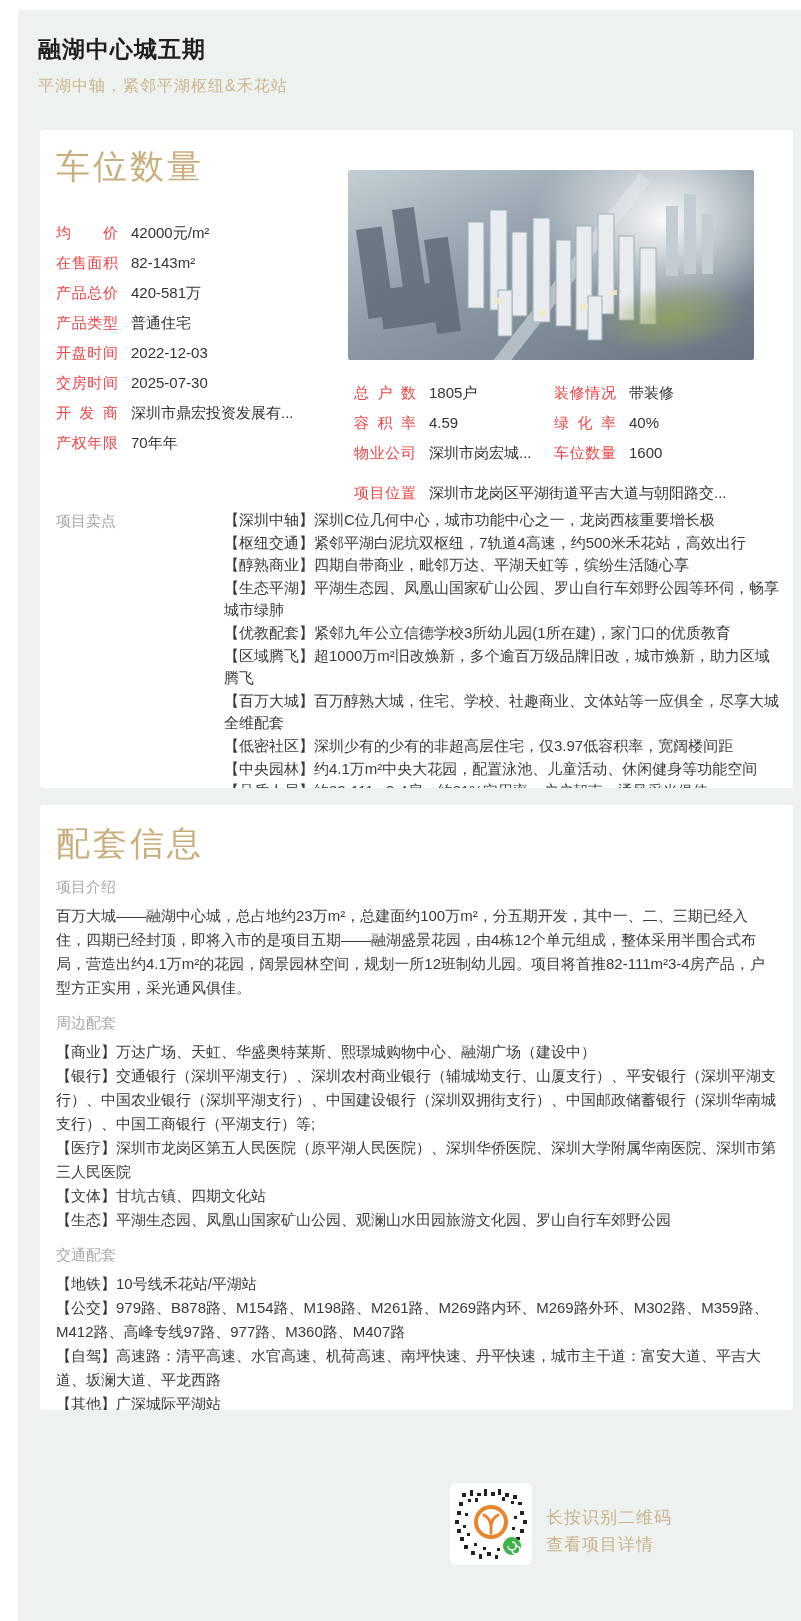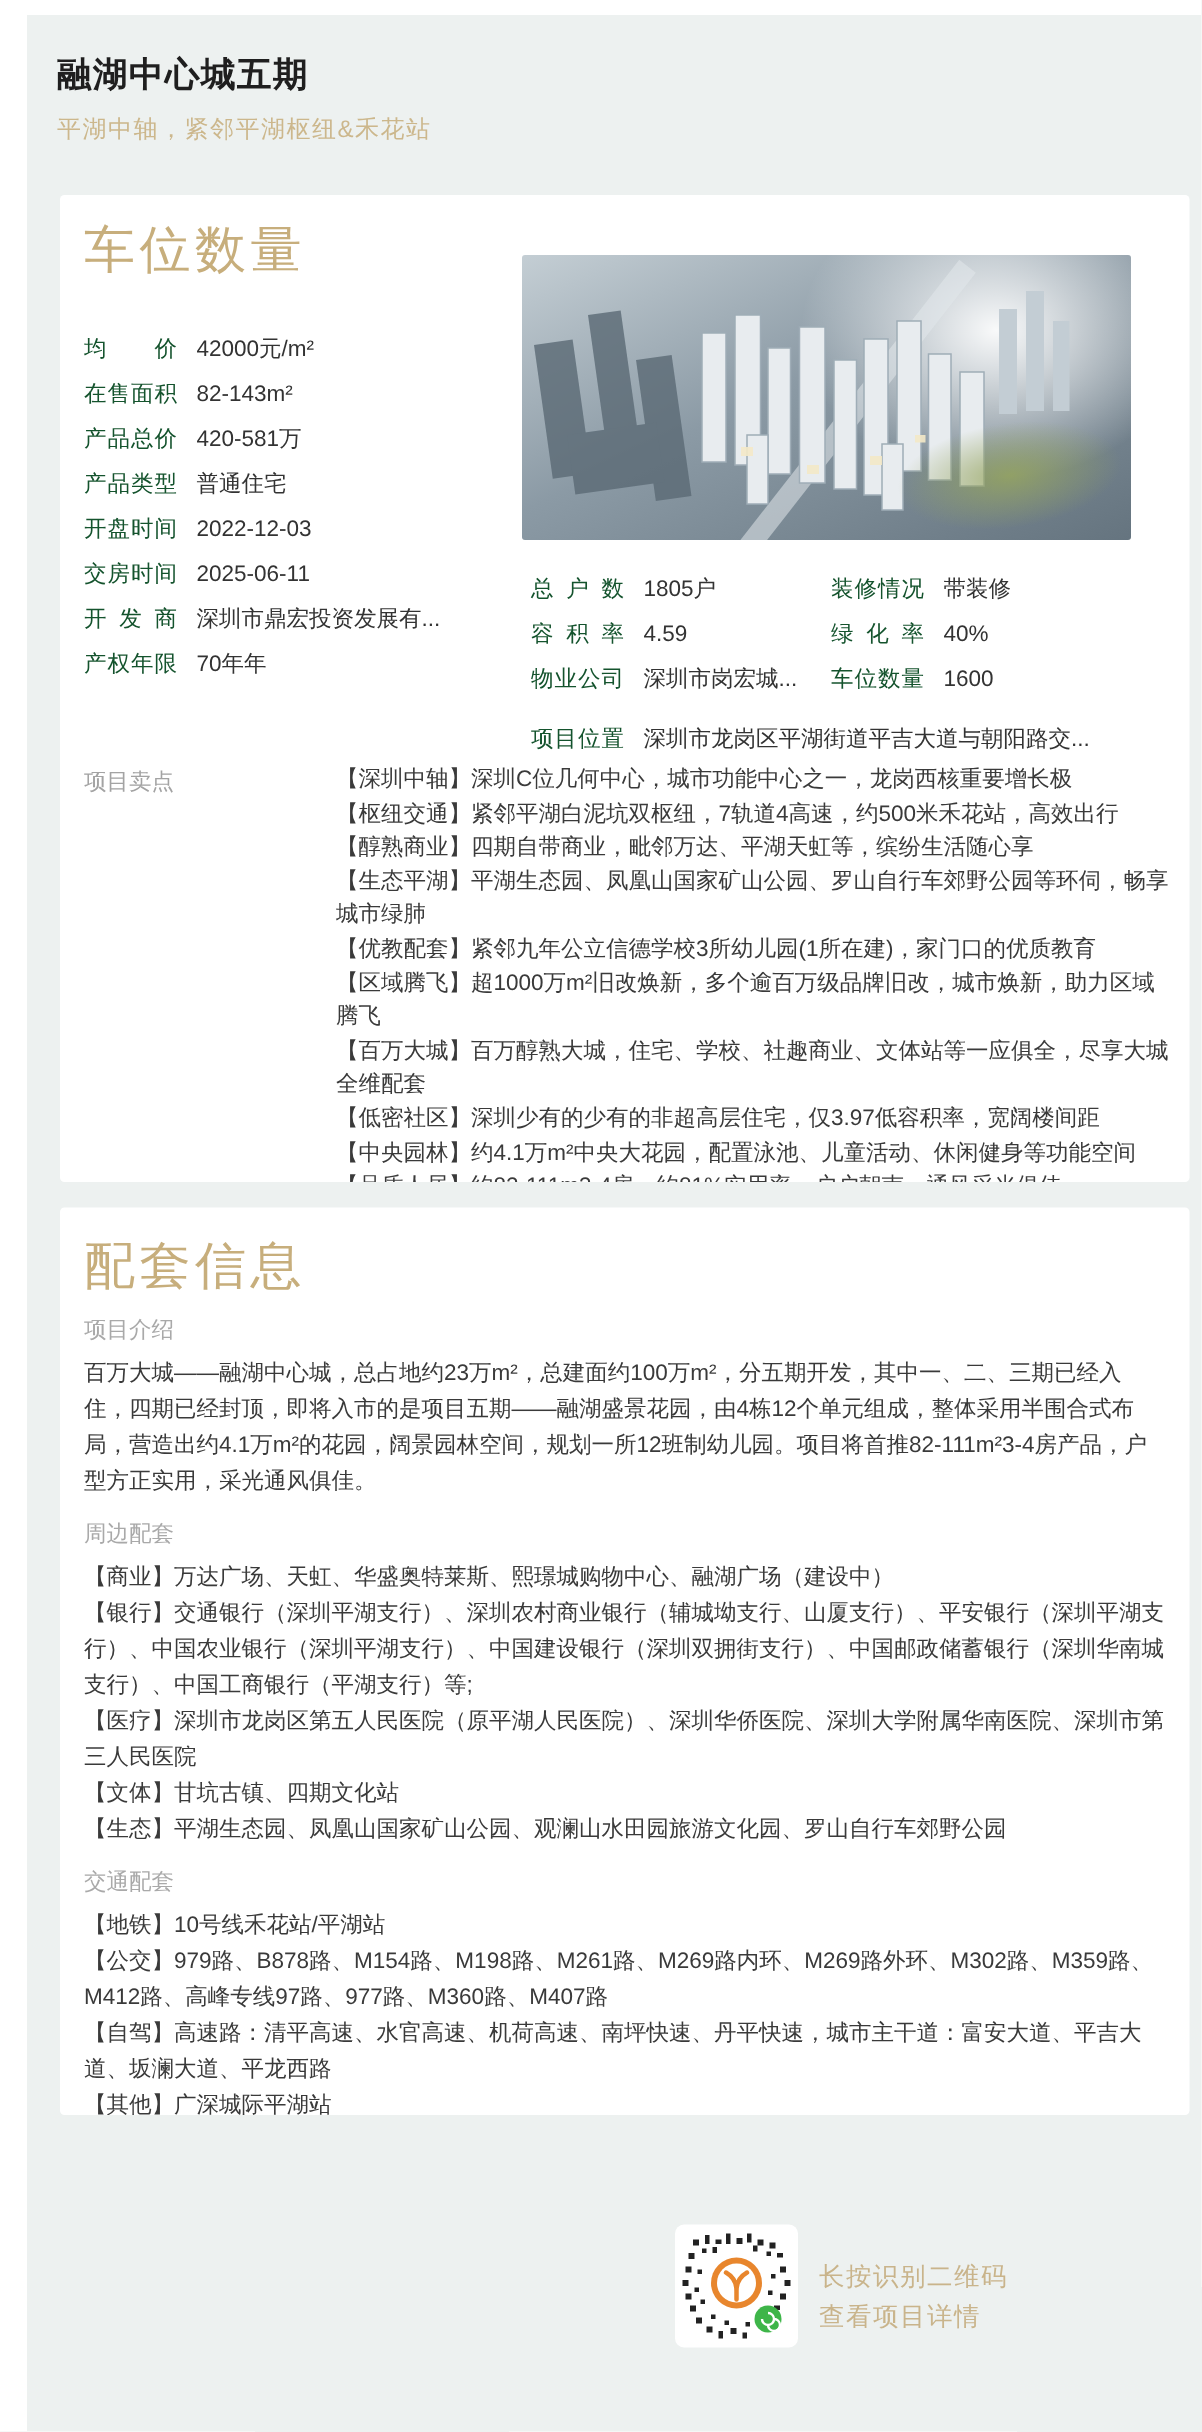--- a/index.html
+++ b/index.html
@@ -32,21 +32,21 @@
   .card2{top:795px;height:605px;}
   .sec-heading{
     position:absolute;left:16px;
     font-size:34px;font-weight:500;color:#c7ae7c;letter-spacing:3px;
   }
   
   .info-left{position:absolute;left:16px;top:88px;width:290px;}
   .info-row{height:30px;line-height:30px;font-size:15px;white-space:nowrap;}
   .inf-label{
     display:inline-block;width:62px;vertical-align:top;
-    color:#14532d;text-align:justify;text-align-last:justify;
+    color:#ef4444;text-align:justify;text-align-last:justify;
   }
   .inf-value{color:#333;margin-left:13px;}
   
   .render{
     position:absolute;left:308px;top:40px;width:406px;height:190px;
     border-radius:2px;overflow:hidden;
     background:linear-gradient(155deg,#c4ced4 0%,#8b9aa5 45%,#65747f 100%);
   }
   .render .glow{
     position:absolute;right:-40px;top:-50px;width:260px;height:200px;
@@ -139,21 +139,21 @@
         <div class="info-row">
           <span class="inf-label">产品总价</span><span class="inf-value">420-581万</span>
         </div>
         <div class="info-row">
           <span class="inf-label">产品类型</span><span class="inf-value">普通住宅</span>
         </div>
         <div class="info-row">
           <span class="inf-label">开盘时间</span><span class="inf-value">2022-12-03</span>
         </div>
         <div class="info-row">
-          <span class="inf-label">交房时间</span><span class="inf-value">2025-06-11</span>
+          <span class="inf-label">交房时间</span><span class="inf-value">2025-07-30</span>
         </div>
         <div class="info-row">
           <span class="inf-label">开发商</span><span class="inf-value">深圳市鼎宏投资发展有...</span>
         </div>
         <div class="info-row">
           <span class="inf-label">产权年限</span><span class="inf-value">70年年</span>
         </div>
       </div>
 
     <div class="render">

